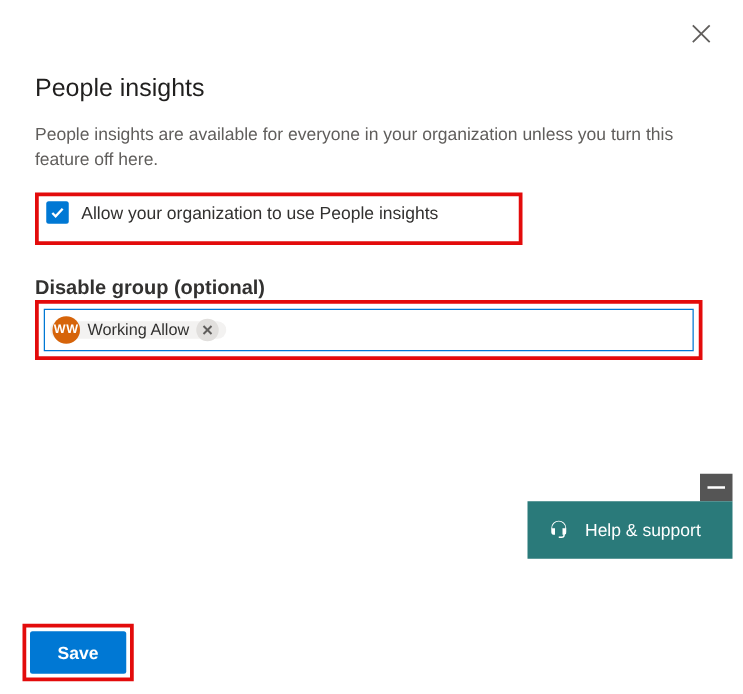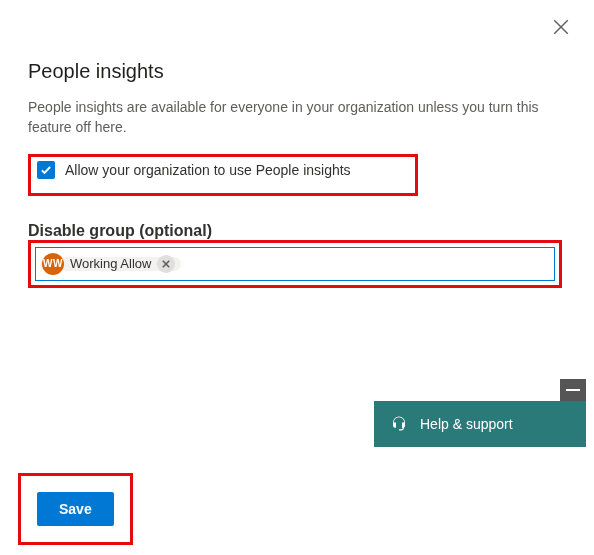--- a/index.html
+++ b/index.html
@@ -150,39 +150,39 @@
   }
   .minimize-pill .bar {
     width: 14px; height: 2.5px; background: #fff;
   }
 
   .help-widget {
     position: absolute;
     right: 8px;
     top: 401px;
     height: 46px;
-    width: 212px;
+    width: 164px;
     background: #2a7a7a;
     color: #ffffff;
     display: flex;
     align-items: center;
     gap: 12px;
     padding: 0 16px;
     cursor: pointer;
     font-size: 14px;
   }
   .help-widget svg { width: 18px; height: 18px; fill: #fff; flex: none; }
 
   .footer {
     position: absolute;
     left: 18px;
     bottom: 10px;
   }
   .save-wrap {
-    padding: 16px;
+    padding: 3px;
     display: inline-block;
   }
   .save-btn {
     background: #0078d4;
     color: #ffffff;
     border: none;
     font-size: 14px;
     font-weight: 600;
     padding: 9px 22px;
     cursor: pointer;

